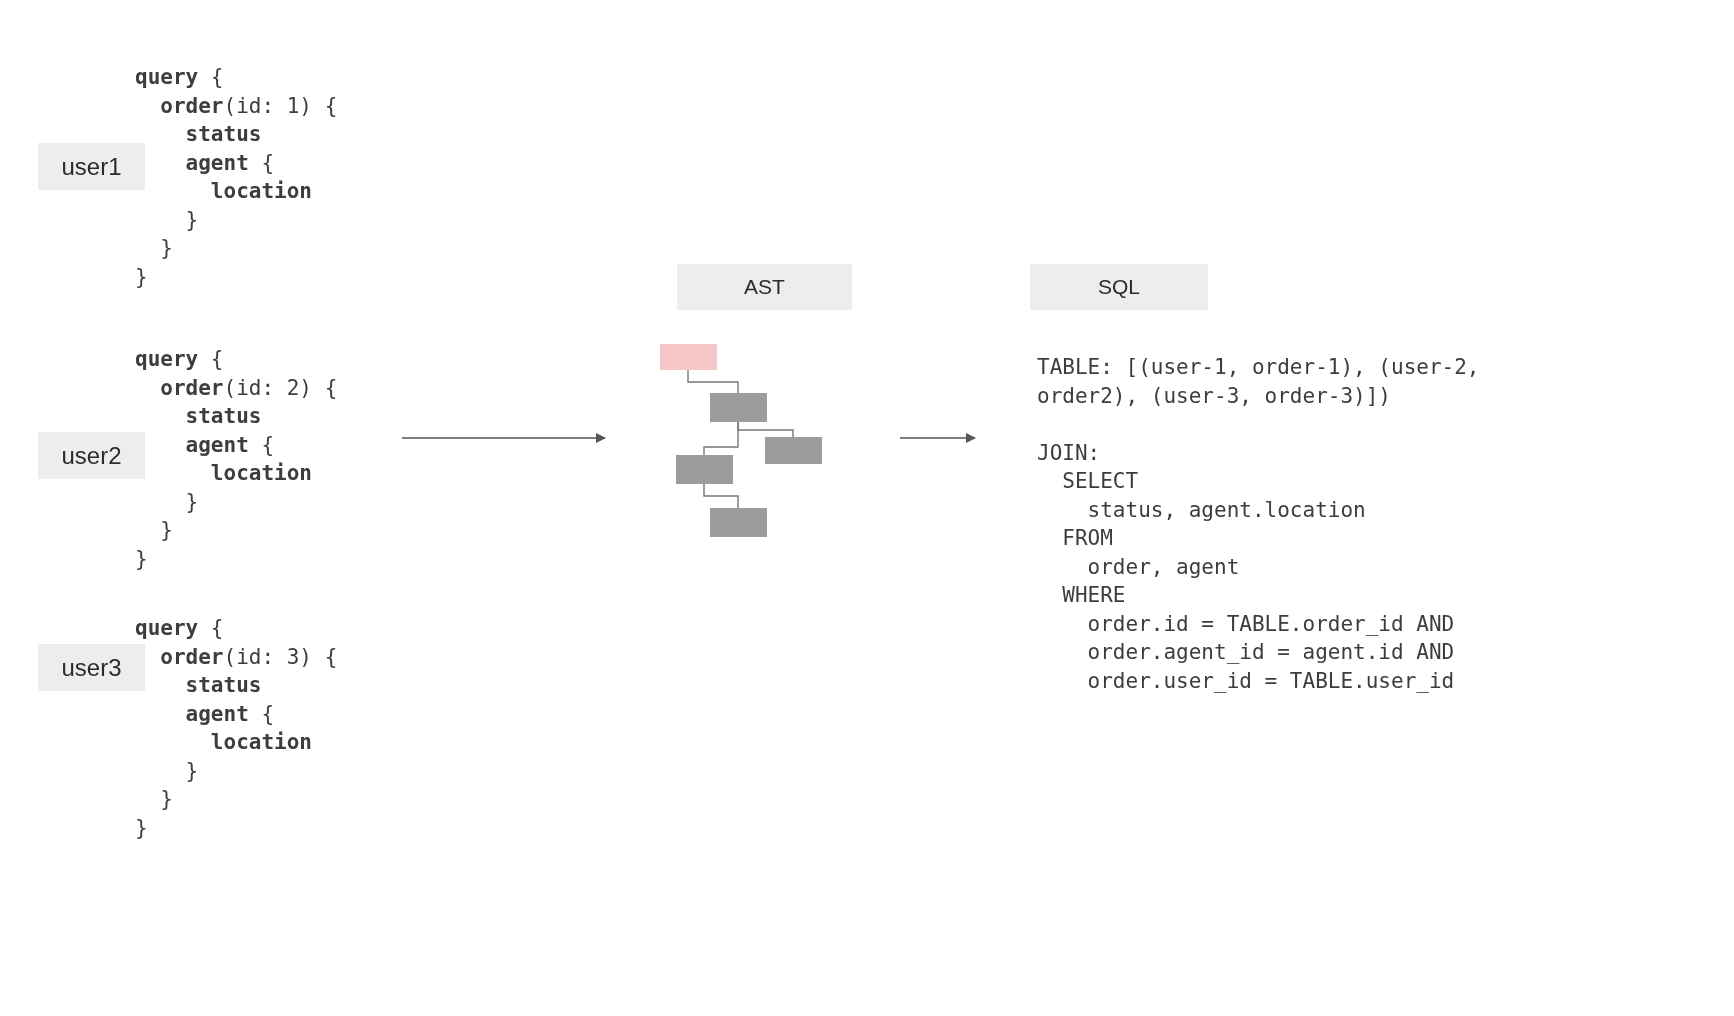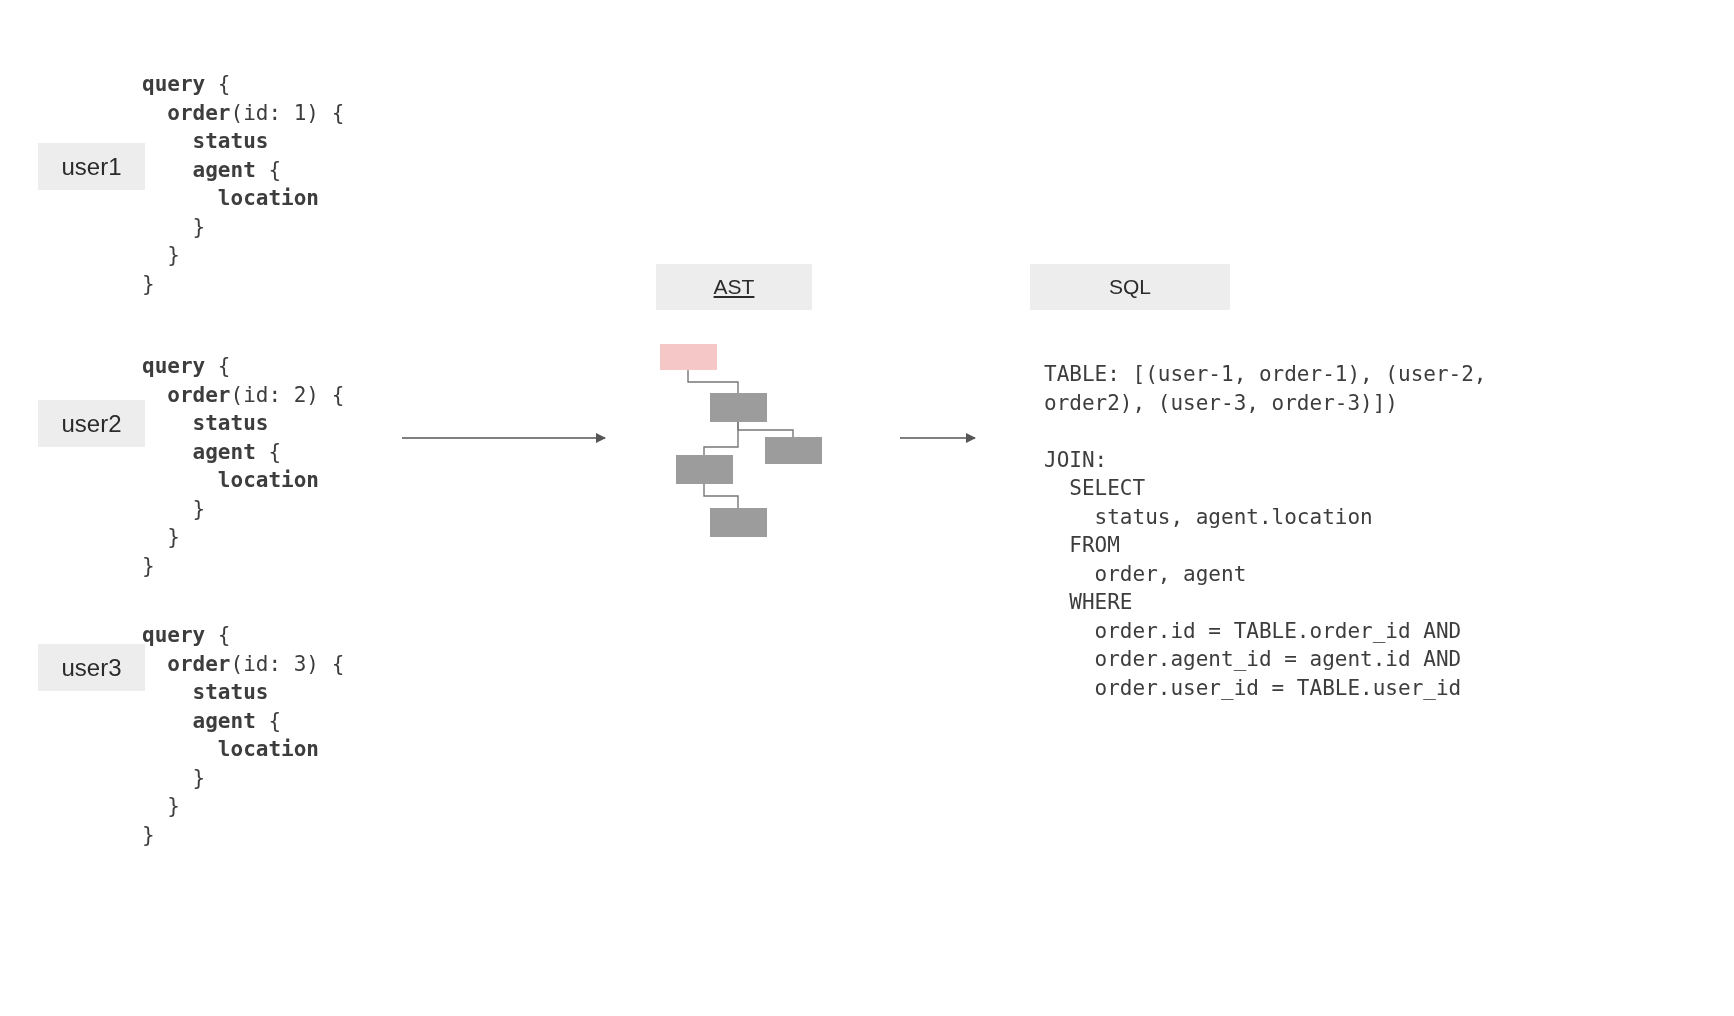--- a/index.html
+++ b/index.html
@@ -22,21 +22,21 @@
     font-family:"Liberation Sans", sans-serif;
   }
   .overlay{
     position:absolute;
     left:0;top:0;
     width:1734px;height:1016px;
     pointer-events:none;
   }
   .code{
     position:absolute;
-    margin:12px;
+    margin:5px;
     font-family:"DejaVu Sans Mono", monospace;
     font-size:21px;
     line-height:28.5px;
     color:var(--code-text);
     white-space:pre;
   }
   .code .b{font-weight:bold;}
   .user-label{
     position:absolute;
     left:38px;
@@ -53,22 +53,22 @@
     position:absolute;
     top:264px;
     height:46px;
     background:var(--label-bg);
     color:var(--label-text);
     font-size:21px;
     display:flex;
     align-items:center;
     justify-content:center;
   }
-  .section-label.ast{left:656px;width:156px;text-decoration:underline;}
-  .section-label.sql{left:1030px;width:200px;}
+  .section-label.ast{left:677px;width:175px;}
+  .section-label.sql{left:1030px;width:178px;}
 </style>
 </head>
 <body>
 
 <div class="canvas">
 
   <svg class="overlay" width="1734" height="1016" viewBox="0 0 1734 1016">
     <defs>
       <marker id="arrowhead" markerWidth="12" markerHeight="12" refX="9" refY="5" orient="auto" markerUnits="userSpaceOnUse">
         <path d="M0,0 L10,5 L0,10 Z" style="fill:var(--arrow)"></path>
@@ -92,21 +92,21 @@
 
       <rect x="660" y="344" width="57" height="26" style="fill:var(--ast-root-fill)"></rect>
       <rect x="710" y="393" width="57" height="29" style="fill:var(--ast-node-fill)"></rect>
       <rect x="765" y="437" width="57" height="27" style="fill:var(--ast-node-fill)"></rect>
       <rect x="676" y="455" width="57" height="29" style="fill:var(--ast-node-fill)"></rect>
       <rect x="710" y="508" width="57" height="29" style="fill:var(--ast-node-fill)"></rect>
     </g>
   </svg>
 
   <div class="user-label" style="top:143px">user1</div>
-  <div class="user-label" style="top:400px">user2</div>
+  <div class="user-label" style="top:432px">user2</div>
   <div class="user-label" style="top:644px">user3</div>
 
   <pre class="code" style="left:130px;top:58px"><div><span class="b">query</span><span> {</span></div><div><span>  </span><span class="b">order</span><span>(id: 1) {</span></div><div><span>    </span><span class="b">status</span></div><div><span>    </span><span class="b">agent</span><span> {</span></div><div><span>      </span><span class="b">location</span></div><div><span>    }</span></div><div><span>  }</span></div><div><span>}</span></div></pre>
   <pre class="code" style="left:130px;top:340px"><div><span class="b">query</span><span> {</span></div><div><span>  </span><span class="b">order</span><span>(id: 2) {</span></div><div><span>    </span><span class="b">status</span></div><div><span>    </span><span class="b">agent</span><span> {</span></div><div><span>      </span><span class="b">location</span></div><div><span>    }</span></div><div><span>  }</span></div><div><span>}</span></div></pre>
   <pre class="code" style="left:130px;top:609px"><div><span class="b">query</span><span> {</span></div><div><span>  </span><span class="b">order</span><span>(id: 3) {</span></div><div><span>    </span><span class="b">status</span></div><div><span>    </span><span class="b">agent</span><span> {</span></div><div><span>      </span><span class="b">location</span></div><div><span>    }</span></div><div><span>  }</span></div><div><span>}</span></div></pre>
 
   <div class="section-label ast">AST</div>
   <div class="section-label sql">SQL</div>
 
   <pre class="code" style="left:1032px;top:348px"><div>TABLE: [(user-1, order-1), (user-2,</div><div>order2), (user-3, order-3)])</div><div>&nbsp;</div><div>JOIN:</div><div>  SELECT</div><div>    status, agent.location</div><div>  FROM</div><div>    order, agent</div><div>  WHERE</div><div>    order.id = TABLE.order_id AND</div><div>    order.agent_id = agent.id AND</div><div>    order.user_id = TABLE.user_id</div></pre>

